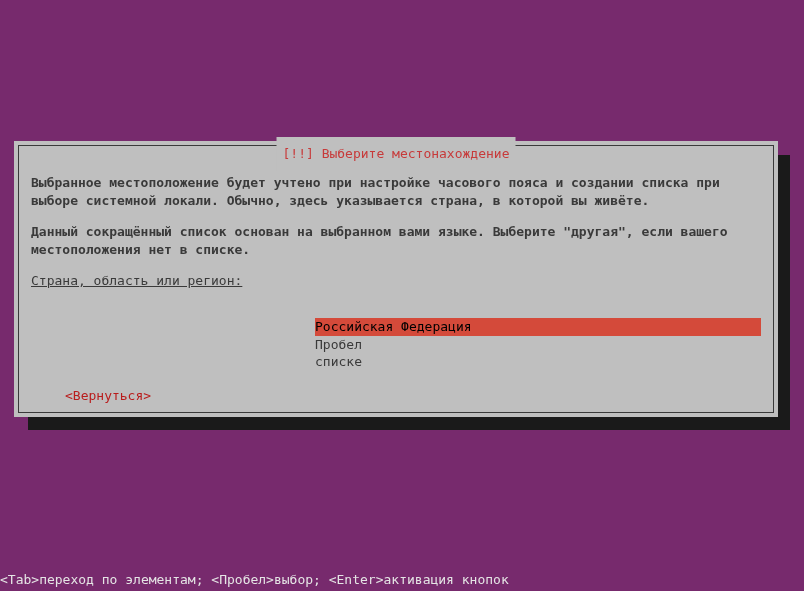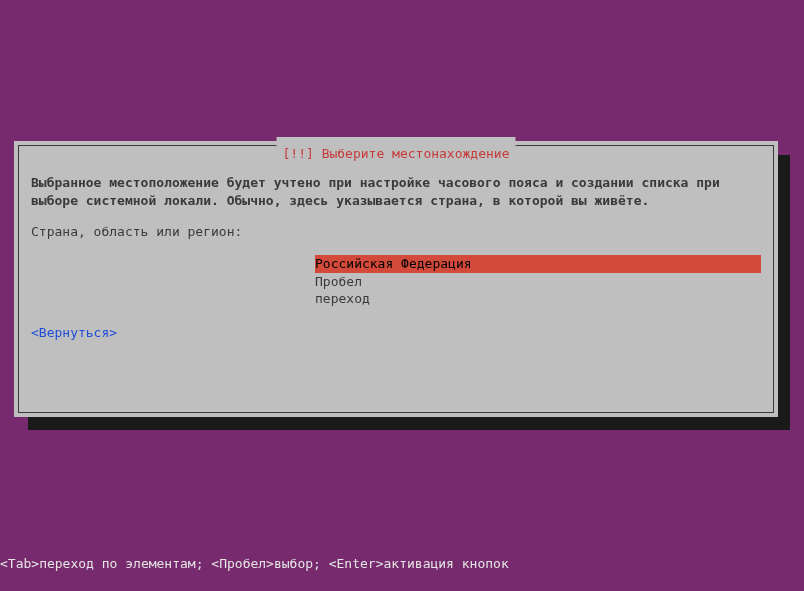--- a/index.html
+++ b/index.html
@@ -56,65 +56,68 @@
     .dialog-body {
       color: #3a3a3a;
       padding-top: 18px;
     }
     .para {
       margin-bottom: 14px;
       line-height: 1.35;
       font-weight: bold;
     }
     .prompt {
-      margin-bottom: 14px;
+      margin-bottom: 28px;
+      text-decoration: underline;
     }
     .options {
       margin-left: 284px;
       margin-bottom: 16px;
     }
     .option {
       display: block;
       line-height: 1.35;
       cursor: pointer;
       white-space: pre;
     }
     .option.selected {
       background: #d44a3a;
       color: #000000;
     }
     .back-button {
-      color: #1d4ed8;
+      margin-left: 34px;
+      color: #b91c1c;
       cursor: pointer;
       display: inline-block;
     }
     .footer {
       position: absolute;
-      bottom: 16px;
+      bottom: 0;
       left: 0;
       color: #e5e5e5;
       font-size: 13px;
       white-space: pre;
       padding: 2px 0;
     }
   </style>
 </head>
 <body>
 
 <div class="dialog-shadow"></div>
 
 <div class="dialog">
   <div class="dialog-inner">
     <div class="dialog-title">[!!] Выберите местонахождение</div>
     <div class="dialog-body">
       <div class="para">Выбранное местоположение будет учтено при настройке часового пояса и создании списка при выборе системной локали. Обычно, здесь указывается страна, в которой вы живёте.</div>
+      <div class="para">Данный сокращённый список основан на выбранном вами языке. Выберите "другая", если вашего местоположения нет в списке.</div>
       <div class="prompt">Страна, область или регион:</div>
       <div class="options">
         <span class="option selected">Российская Федерация</span>
         <span class="option">Пробел</span>
-        <span class="option">переход</span>
+        <span class="option">списке</span>
       </div>
       <div class="back-button">&lt;Вернуться&gt;</div>
     </div>
   </div>
 </div>
 
 <div class="footer">&lt;Tab&gt;переход по элементам; &lt;Пробел&gt;выбор; &lt;Enter&gt;активация кнопок</div>
 
 </body></html>

